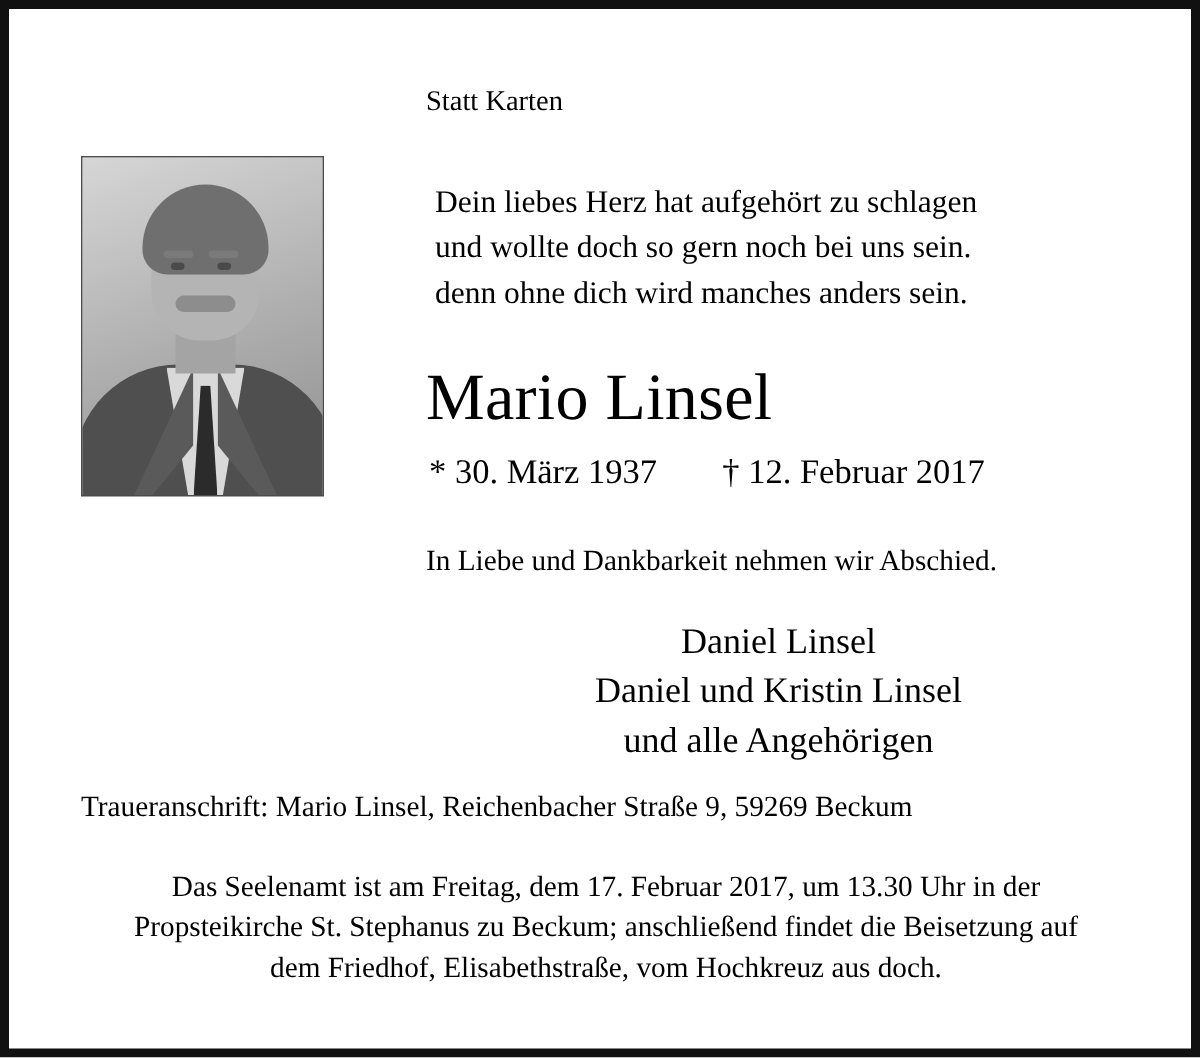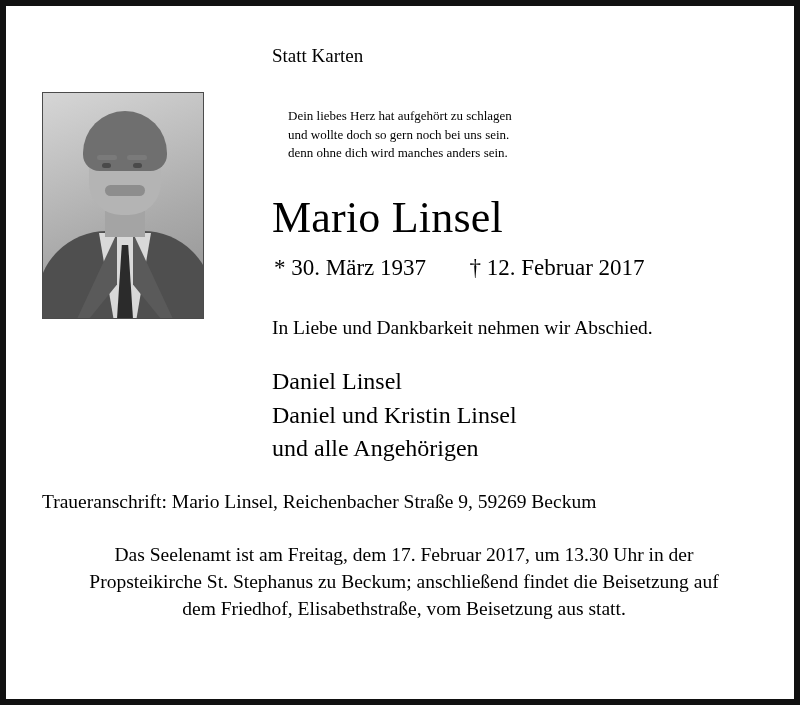--- a/index.html
+++ b/index.html
@@ -14,21 +14,21 @@
     color: #000000;
     overflow: hidden;
   }
   .obituary {
     position: relative;
     box-sizing: border-box;
     width: 800px;
     height: 705px;
     background: #ffffff;
     border: 6px solid #111111;
-    padding: 0;
+    padding: 12px;
   }
   .inner {
     position: relative;
     box-sizing: border-box;
     width: 100%;
     height: 100%;
     padding: 22px 28px 16px 28px;
   }
 
   .top-area {
@@ -163,22 +163,22 @@
     flex: 1 1 auto;
     padding-left: 0;
   }
 
   .statt-karten {
     font-size: 19px;
     line-height: 1.3;
     margin: 16px 0 0 0;
   }
   .poem {
-    margin: 38px 0 0 16px;
-    font-size: 13px;
+    margin: 38px 0 0 6px;
+    font-size: 21px;
     line-height: 1.45;
   }
   .poem div { white-space: nowrap; }
 
   .name {
     margin: 32px 0 0 0;
     font-size: 44px;
     line-height: 1.05;
     letter-spacing: 0.2px;
   }
@@ -189,24 +189,25 @@
   .dates .sep { display: inline-block; width: 32px; }
 
   .farewell {
     margin: 36px 0 0 0;
     font-size: 19.5px;
   }
   .survivors {
     margin: 26px 0 0 0;
     font-size: 24px;
     line-height: 1.38;
+    text-align: center;
   }
 
   .bottom-area {
-    margin: 26px 0 0 0;
+    margin: 16px 0 0 0;
     padding-left: 8px;
   }
   .address {
     font-size: 19.5px;
     margin: 0;
   }
   .service {
     margin: 28px 0 0 0;
     font-size: 19.5px;
     line-height: 1.4;
@@ -268,18 +269,18 @@
         </div>
 
       </div>
     </div>
 
     <div class="bottom-area">
       <div class="address">Traueranschrift: Mario Linsel, Reichenbacher Straße 9, 59269 Beckum</div>
       <div class="service">
         <div>Das Seelenamt ist am Freitag, dem 17. Februar 2017, um 13.30 Uhr in der</div>
         <div>Propsteikirche St. Stephanus zu Beckum; anschließend findet die Beisetzung auf</div>
-        <div>dem Friedhof, Elisabethstraße, vom Beisetzung aus statt.</div>
+        <div>dem Friedhof, Elisabethstraße, vom Hochkreuz aus doch.</div>
       </div>
     </div>
 
   </div>
 </div>
 
 </body></html>

